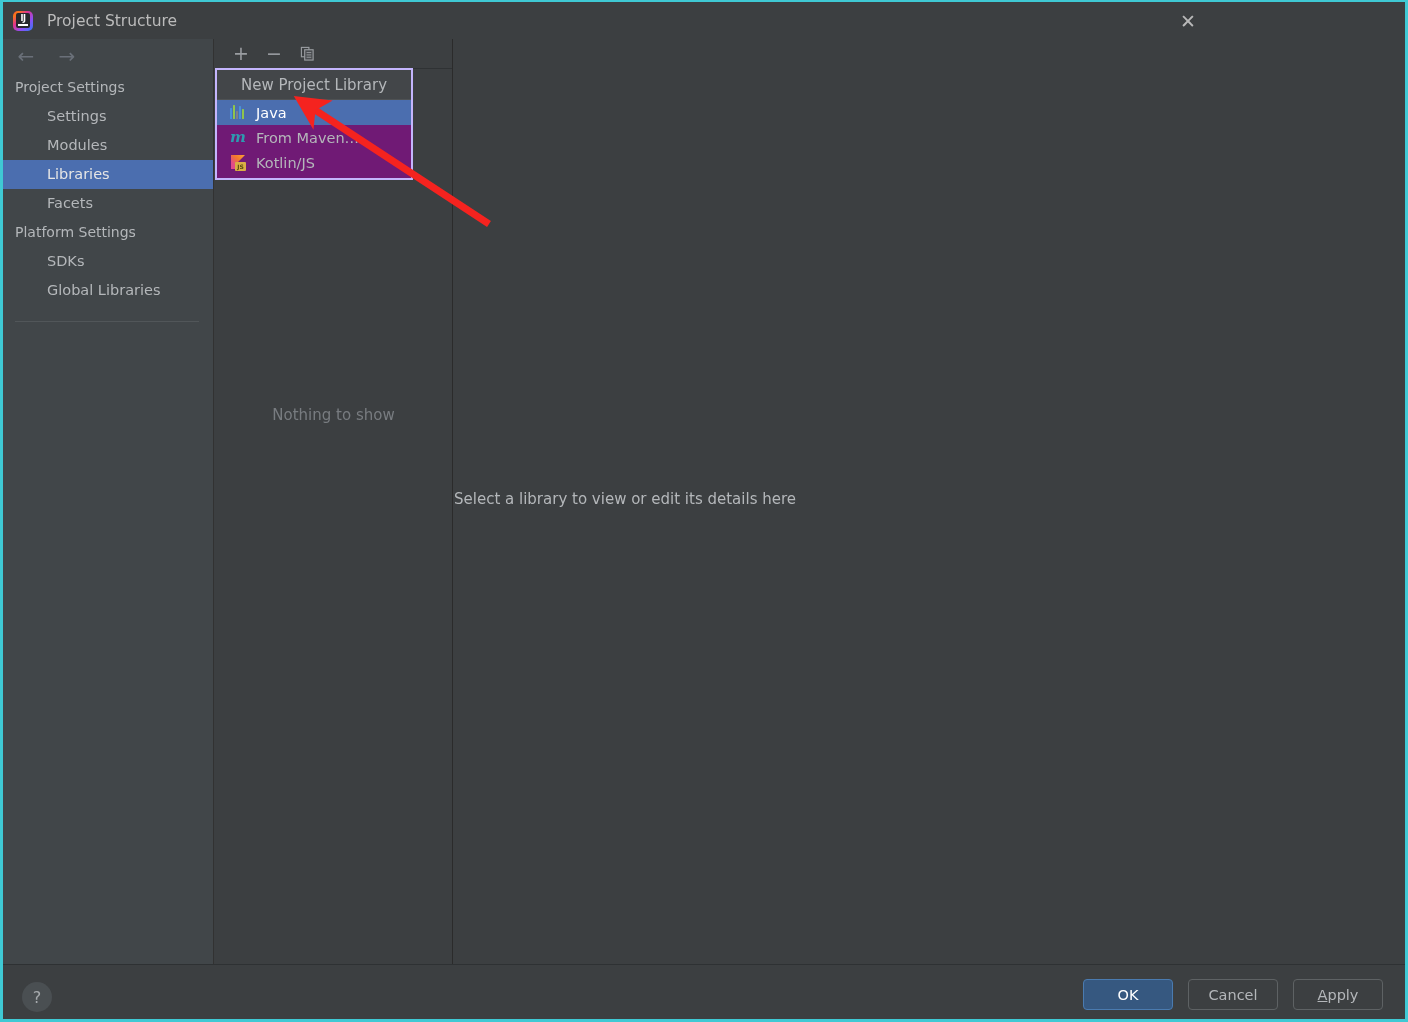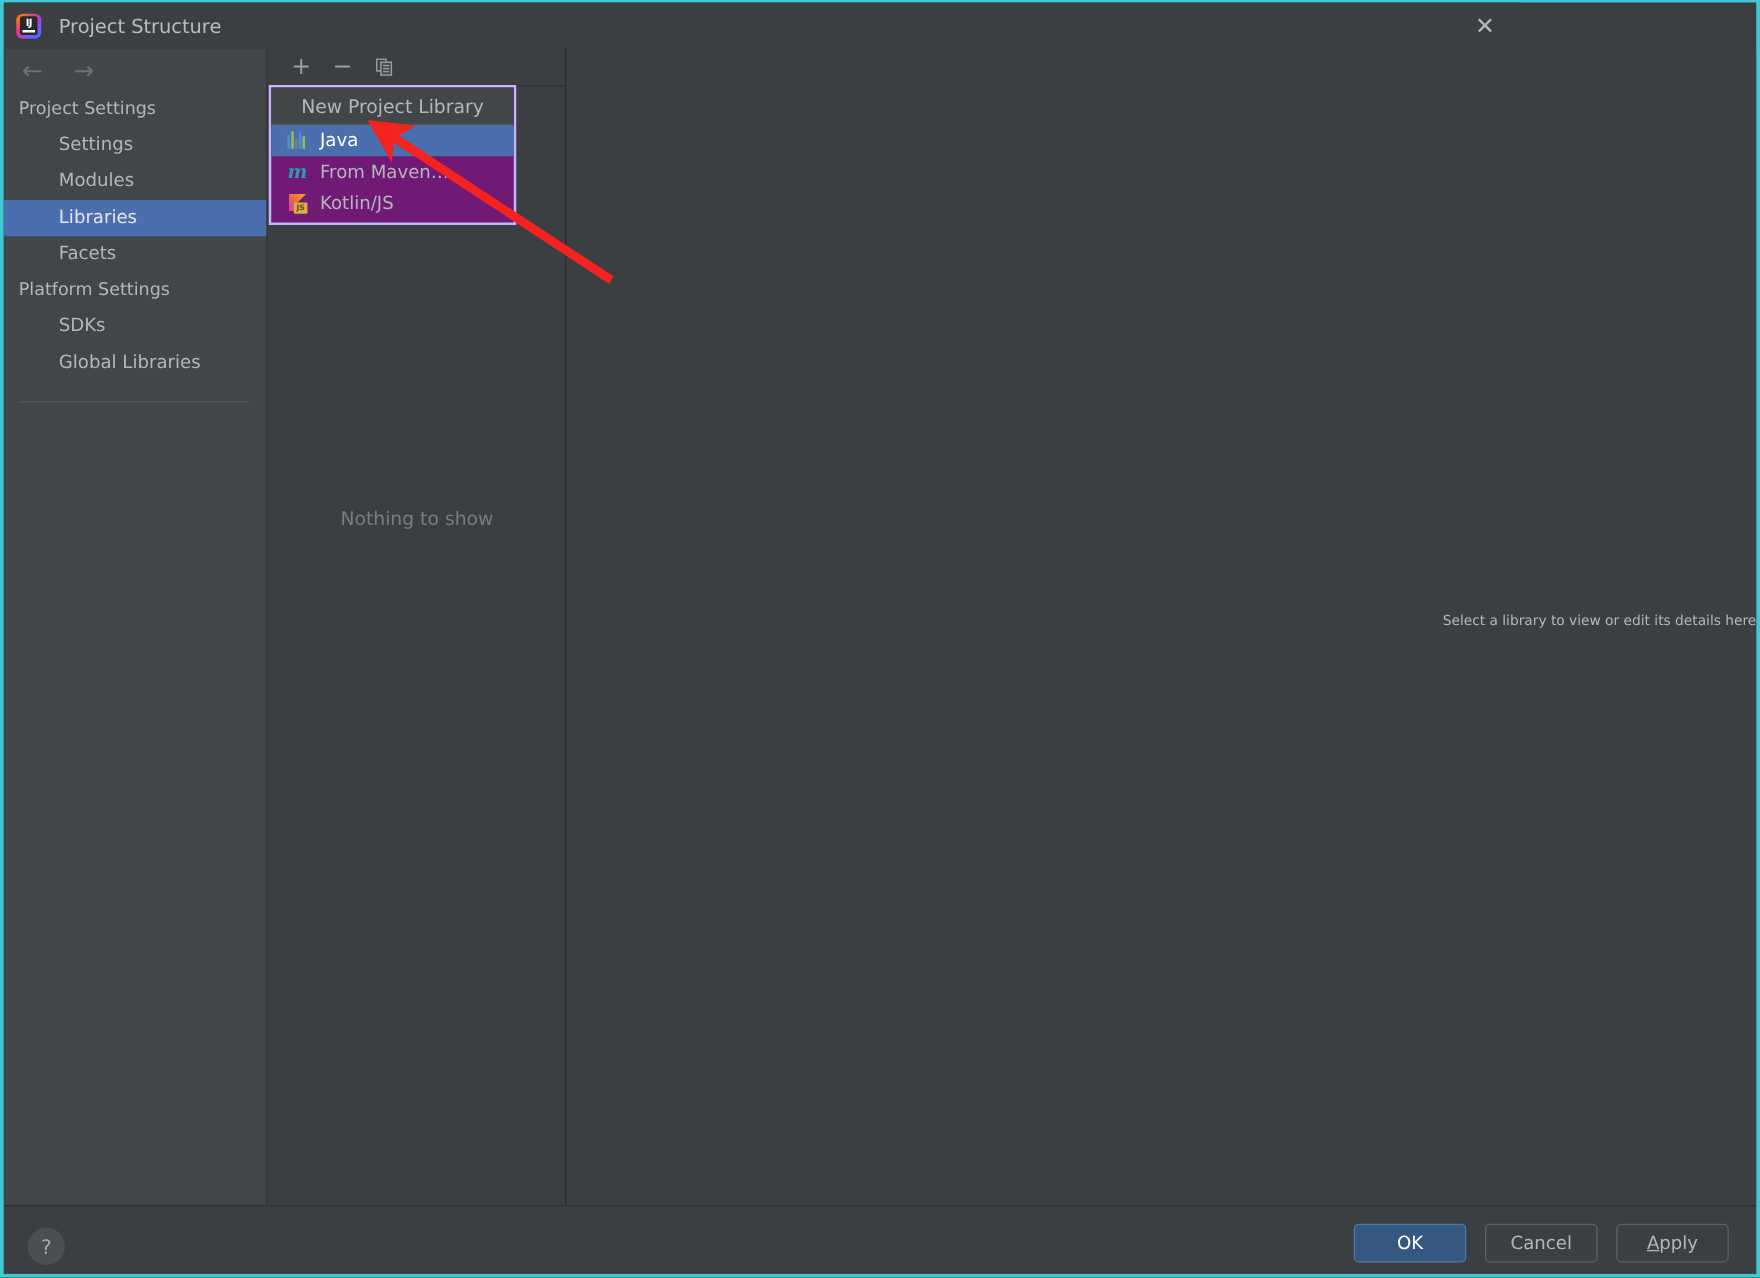--- a/index.html
+++ b/index.html
@@ -122,22 +122,22 @@
   }
 
   
   #detailpanel {
     position: absolute; left: 451px; top: 0;
     width: 951px; height: 925px;
     background: #3c3f41;
   }
   #detail-msg {
     position: absolute; left: 0; top: 451px;
-    width: 100%; text-align: right;
-    color: #b4b7ba; font-size: 11px;
+    width: 100%; text-align: left;
+    color: #b4b7ba; font-size: 15px;
   }
 
   
   #popup {
     position: absolute; left: 212px; top: 29px;
     width: 198px;
     background: #701a75;
     border: 2px solid #c4b5fd;
     z-index: 40;
     padding-bottom: 3px;

